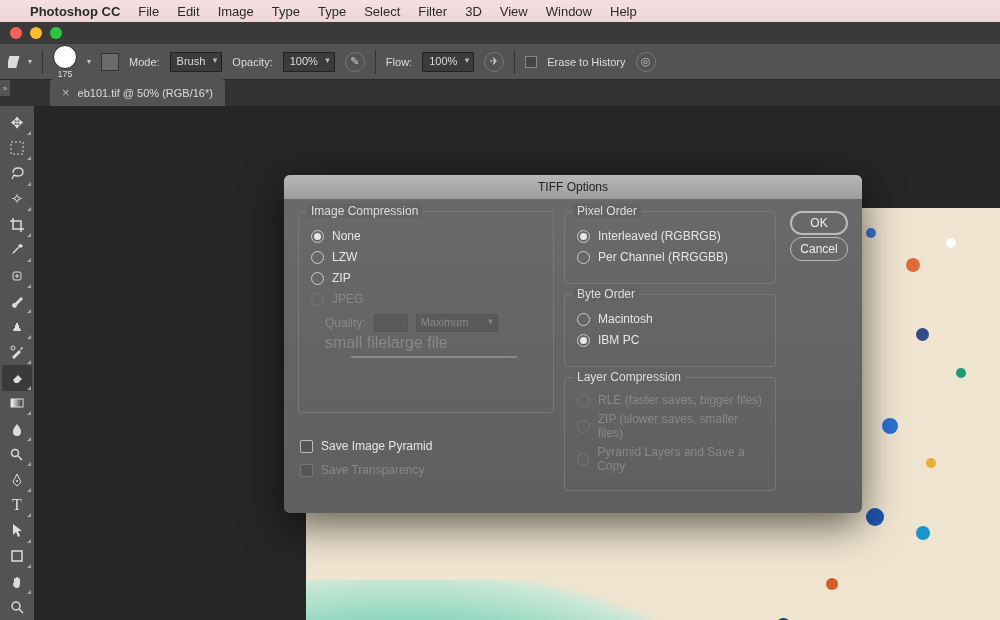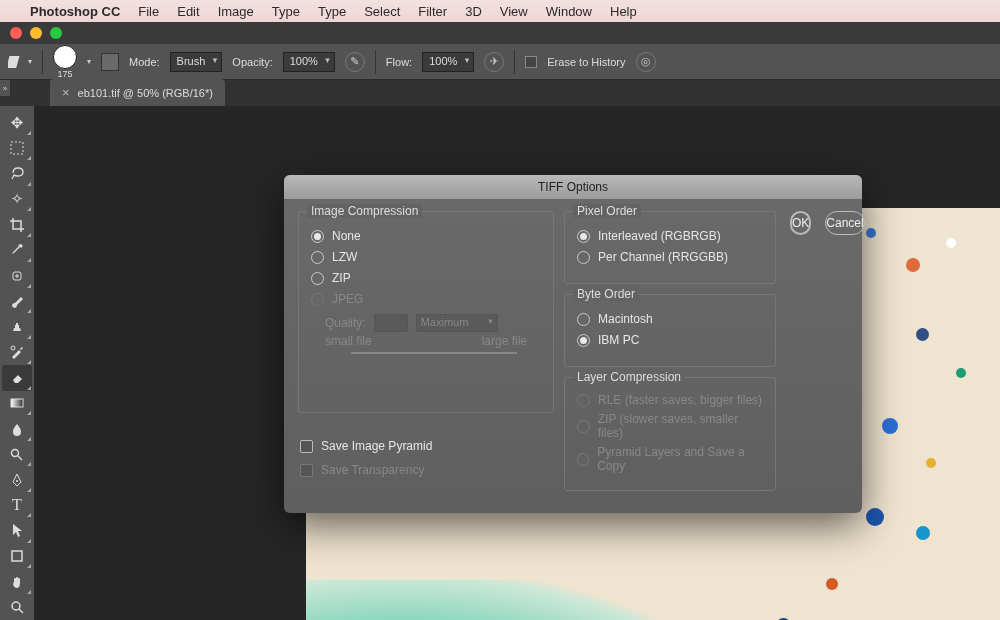--- a/index.html
+++ b/index.html
@@ -49,31 +49,31 @@
 .dot { position: absolute; width: 10px; height: 10px; border-radius: 50%; }
 
 
 .dialog { position: absolute; left: 284px; top: 175px; width: 578px; height: 338px; background: linear-gradient(#6a6a6a, #5f5f5f); border-radius: 6px; box-shadow: 0 12px 40px rgba(0,0,0,0.6); color: #e5e5e5; font-size: 12px; }
 .dialog .titlebar { height: 24px; background: linear-gradient(#b8b8b8, #9c9c9c); border-radius: 6px 6px 0 0; text-align: center; line-height: 24px; font-size: 12px; color: #222; }
 .dialog .body { position: absolute; top: 24px; left: 0; right: 0; bottom: 0; padding: 10px 0; }
 .fieldset { border: 1px solid #777; border-radius: 3px; padding: 10px 12px 12px; position: relative; }
 .fieldset .legend { position: absolute; top: -8px; left: 8px; background: #636363; padding: 0 4px; font-size: 12px; color: #ddd; }
 .left-col { position: absolute; left: 14px; top: 12px; width: 256px; }
 .right-col { position: absolute; left: 280px; top: 12px; width: 212px; display: flex; flex-direction: column; gap: 10px; }
-.btns { position: absolute; right: 14px; top: 12px; width: 58px; display: flex; flex-direction: row; gap: 14px; }
+.btns { position: absolute; right: 14px; top: 12px; width: 58px; display: flex; flex-direction: column; gap: 2px; }
 .radio { display: flex; align-items: center; gap: 8px; margin: 7px 0; cursor: default; }
 .radio .r { width: 13px; height: 13px; border-radius: 50%; border: 1.5px solid #ccc; display: flex; align-items: center; justify-content: center; }
 .radio.checked .r::after { content: ""; width: 7px; height: 7px; border-radius: 50%; background: #e8e8e8; }
 .radio.disabled { color: #888; }
 .radio.disabled .r { border-color: #777; }
 .quality-row { display: flex; align-items: center; gap: 8px; margin: 8px 0 2px 14px; color: #888; }
 .qbox { width: 34px; height: 18px; border: 1px solid #555; background: #5a5a5a; }
 .qsel { width: 82px; height: 18px; border: 1px solid #555; background: #5a5a5a; padding: 1px 4px; font-size: 11px; color: #888; position: relative; }
 .qsel::after { content: "▾"; position: absolute; right: 4px; top: 1px; font-size: 9px; }
-.file-row { display: flex; justify-content: space-between; font-size: 12px; color: #888; margin: 2px 14px 0; }
+.file-row { display: flex; font-size: 16px; color: #888; margin: 2px 14px 0; }
 .slider { height: 2px; background: #888; margin: 4px 24px 0 40px; position: relative; }
 .check { display: flex; align-items: center; gap: 8px; margin: 10px 0 6px 2px; }
 .check .c { width: 13px; height: 13px; border: 1px solid #bbb; border-radius: 2px; background: #555; }
 .check.disabled { color: #888; }
 .check.disabled .c { border-color: #777; }
 .pill { border: 1px solid #bbb; border-radius: 20px; height: 24px; display: flex; align-items: center; justify-content: center; font-size: 12px; color: #eee; cursor: default; }
 .pill.primary { border-width: 2px; }
 .fs-layer .radio { margin: 5px 0; }
 </style>
 </head>

